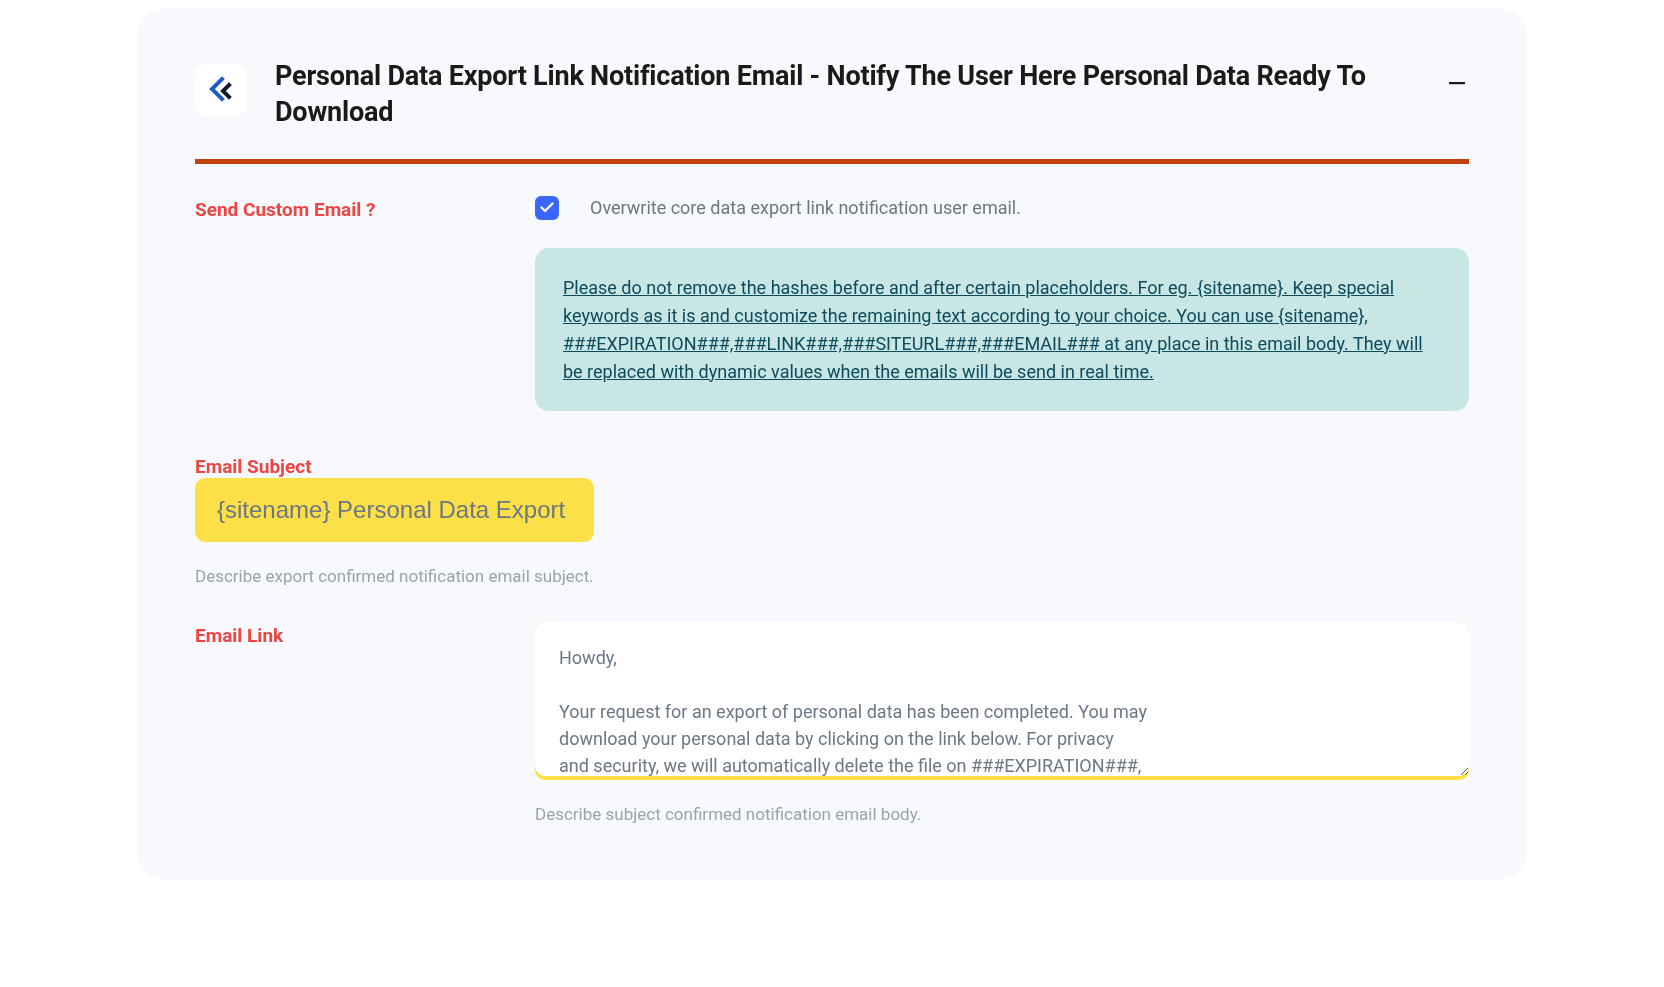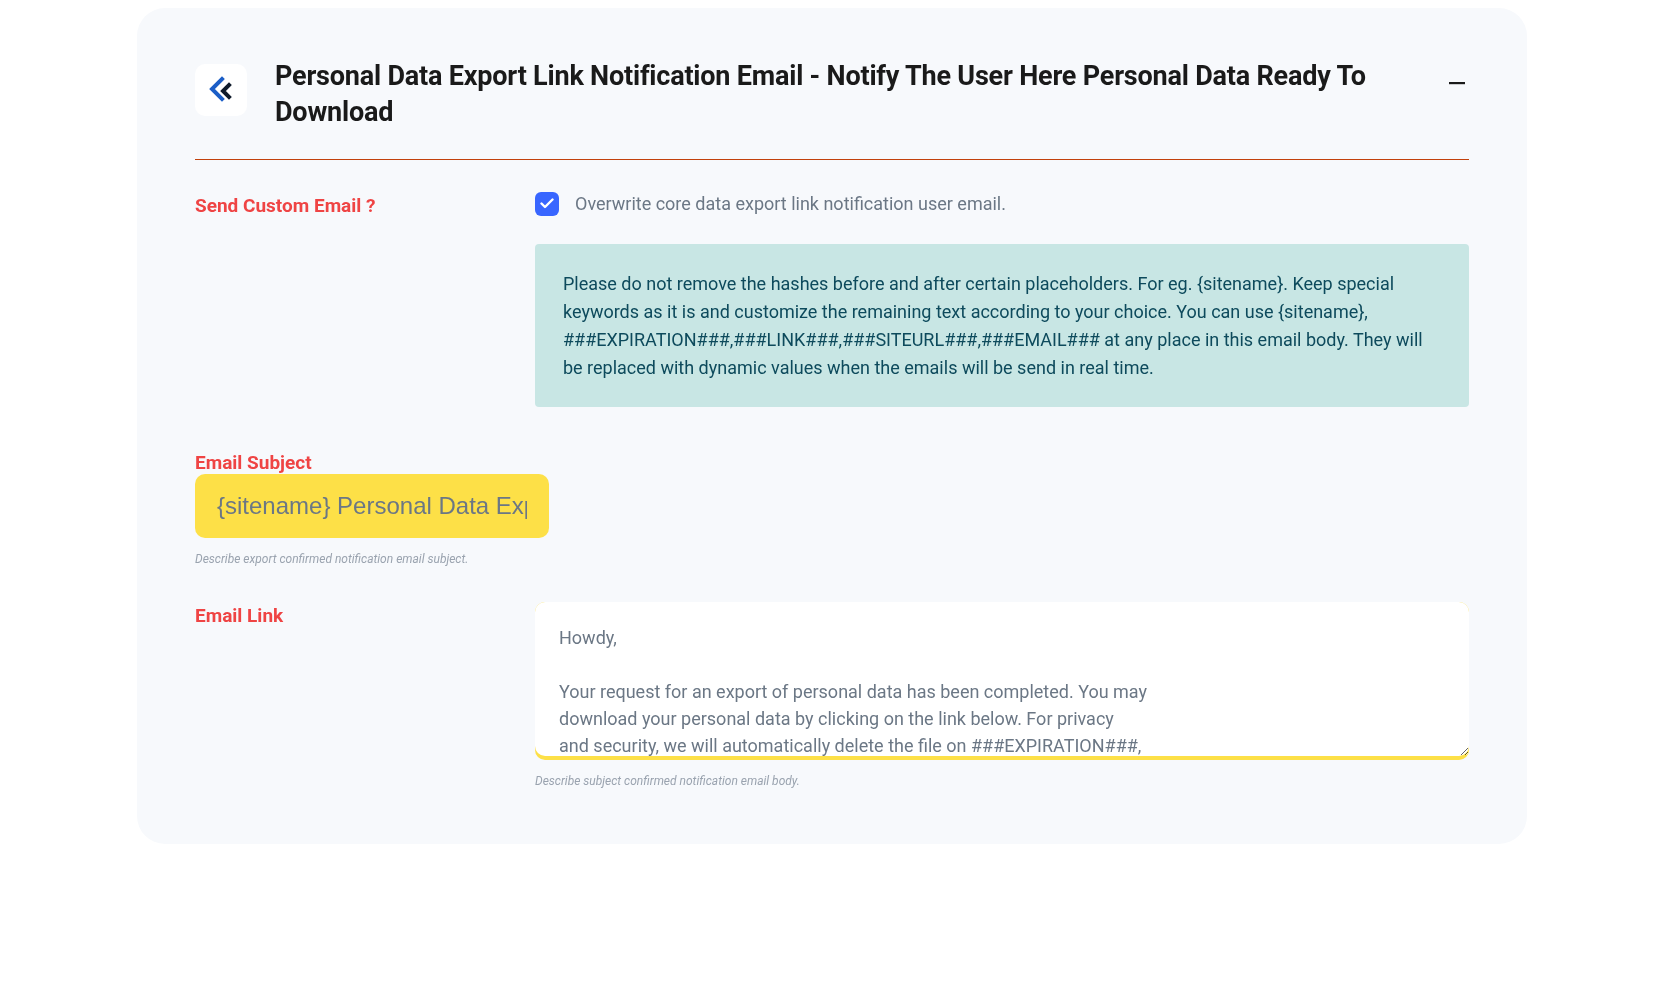--- a/index.html
+++ b/index.html
@@ -16,21 +16,21 @@
       background: #f7f9fc;
       border-radius: 28px;
       margin-top: 8px;
       padding: 50px 58px 56px 58px;
     }
     .header-row {
       display: flex;
       align-items: flex-start;
       gap: 28px;
       padding-bottom: 28px;
-      border-bottom: 1px solid #c2410c;
+      border-bottom: 5px solid #c2410c;
     }
     .logo-box {
       width: 52px;
       height: 52px;
       background: #ffffff;
       border-radius: 10px;
       display: flex;
       align-items: center;
       justify-content: center;
       flex-shrink: 0;
@@ -64,61 +64,61 @@
       flex-shrink: 0;
       font-size: 19px;
       font-weight: 700;
       color: #ef4444;
       padding-top: 2px;
     }
     .form-content-col { flex: 1; }
     .checkbox-line {
       display: flex;
       align-items: center;
-      gap: 16px;
+      gap: 31px;
     }
     .checkbox {
       width: 24px;
       height: 24px;
       background: #3866ff;
       border-radius: 6px;
       display: flex;
       align-items: center;
       justify-content: center;
       cursor: pointer;
       flex-shrink: 0;
     }
     .checkbox-label {
       font-size: 18px;
       color: #6b7785;
     }
     .info-box {
       background: #c8e6e4;
-      border-radius: 4px;
+      border-radius: 14px;
       padding: 26px 28px;
       margin-top: 28px;
       font-size: 18px;
       line-height: 1.55;
       color: #0d4a5c;
+      text-decoration: underline;
     }
     .text-input {
       width: 100%;
       background: #fde047;
       border: none;
       border-radius: 10px;
       padding: 18px 22px;
       font-size: 24px;
       color: #6b7785;
       font-family: Liberation Sans, sans-serif;
     }
     .helper-text {
-      font-size: 12px;
+      font-size: 17px;
       color: #9aa3af;
-      margin-top: 14px;
-      font-style: italic;
+      margin-top: 24px;
     }
     .textarea-wrap {
       position: relative;
       width: 100%;
       background: #fde047;
       border-radius: 10px;
     }
     .body-textarea {
       width: 100%;
       height: 154px;

